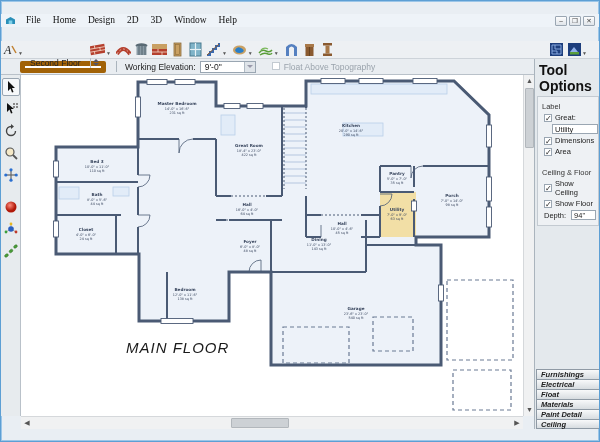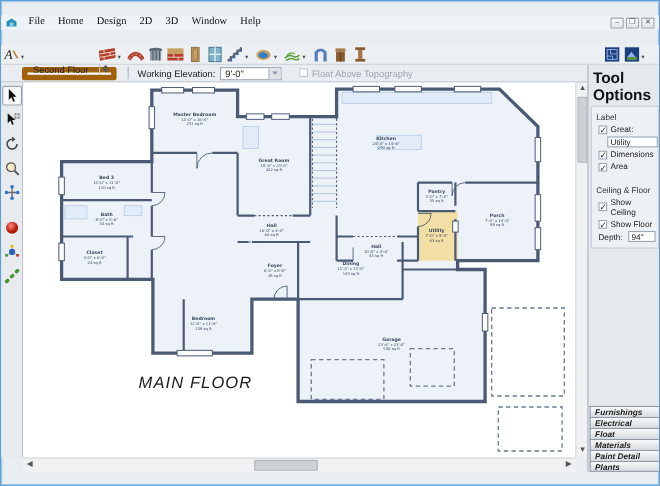--- a/index.html
+++ b/index.html
@@ -571,20 +571,20 @@
         <div class="rp-input inline">94"</div>
       </div>
     </div>
     <div class="rp-spacer"></div>
     <div id="catalog-buttons" style="margin:0 1px;">
         <div class="cat-btn">Furnishings</div>
         <div class="cat-btn">Electrical</div>
         <div class="cat-btn">Float</div>
         <div class="cat-btn">Materials</div>
         <div class="cat-btn">Paint Detail</div>
-        <div class="cat-btn">Plants</div>
+        <div class="cat-btn">Ceiling</div>
       </div>
   </div>
 
   <div class="statusbar">
     <div class="status-field">Press F1 for Help</div>
   </div>
 </div>
 
 </body></html>

